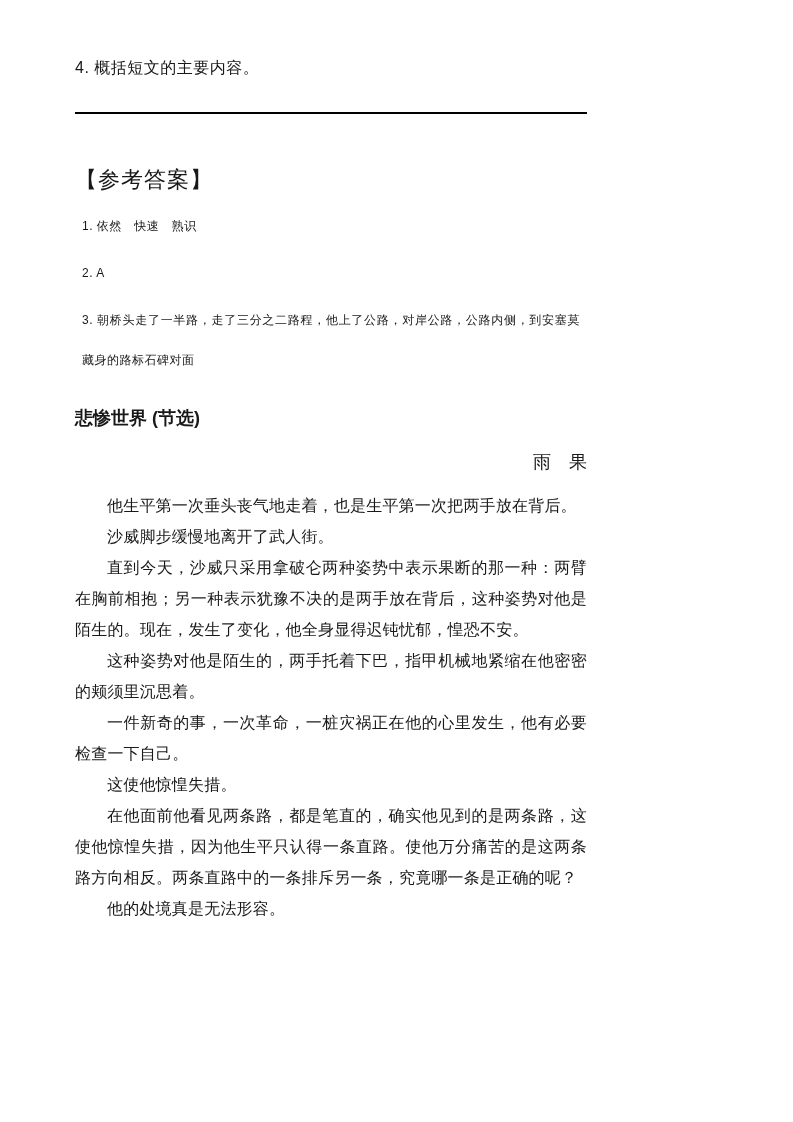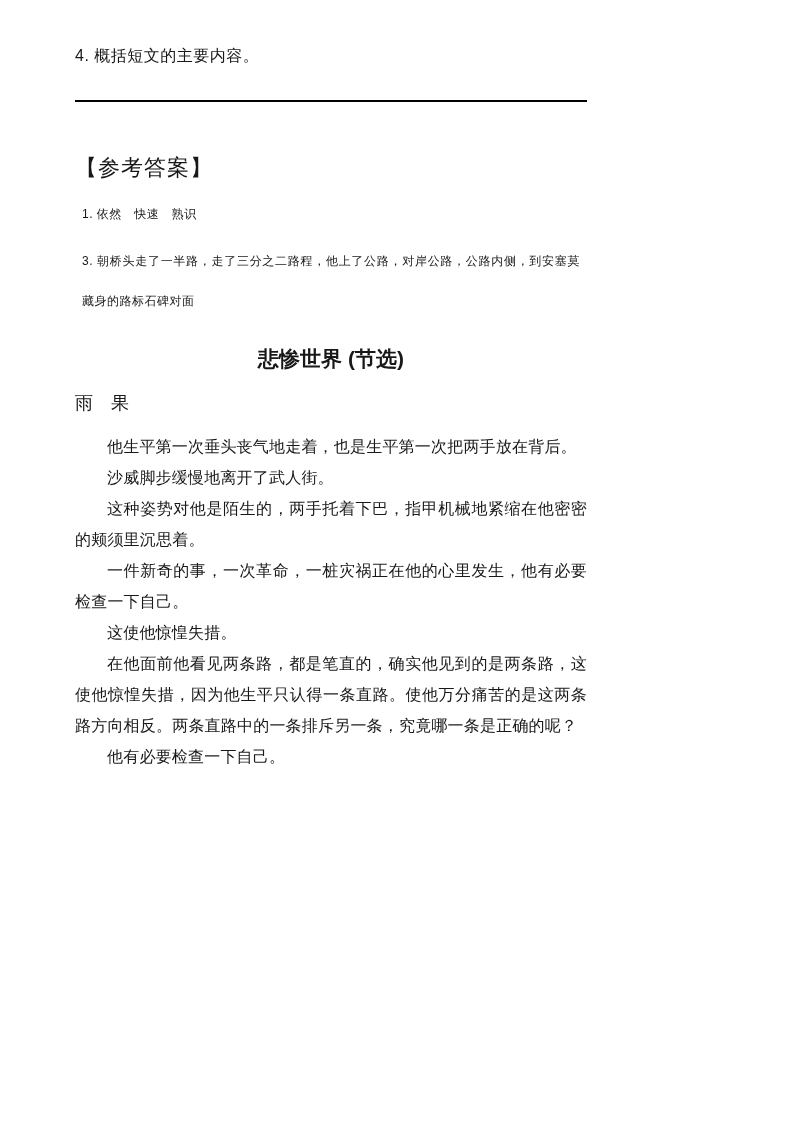--- a/index.html
+++ b/index.html
@@ -11,21 +11,21 @@
     width: 793px;
     height: 1122px;
     overflow: hidden;
     color: #181818;
     font-family: "Liberation Serif", serif;
   }
   .page {
     box-sizing: border-box;
     width: 662px;
     height: 1122px;
-    padding: 44px 75px 0 75px;
+    padding: 56px 75px 0 75px;
   }
   .question {
     margin: 0;
     font-family: "Liberation Sans", sans-serif;
     font-size: 16px;
     line-height: 24px;
     letter-spacing: 0.5px;
   }
   .divider {
     border: none;
@@ -45,29 +45,29 @@
   .answers p {
     margin: 7px;
     font-family: "Liberation Sans", sans-serif;
     font-size: 12px;
     line-height: 40px;
     letter-spacing: 0.5px;
     text-align: justify;
   }
   .article-title {
     margin: 24px 0 11px 0;
-    text-align: center;
+    text-align: left;
     font-family: "Liberation Sans", sans-serif;
     font-weight: bold;
-    font-size: 21px;
+    font-size: 18px;
     line-height: 28px;
   }
   .article-author {
     margin: 17px 0 0 0;
-    text-align: left;
+    text-align: right;
     font-size: 18px;
     line-height: 26px;
   }
   .article-body {
     margin-top: 15px;
   }
   .article-body p {
     margin: 0;
     font-size: 16px;
     line-height: 31px;
@@ -82,30 +82,32 @@
 <div class="page">
 
   <p class="question">4. 概括短文的主要内容。</p>
 
   <hr class="divider">
 
   <p class="answers-header">【参考答案】</p>
 
   <div class="answers">
     <p>1. 依然　快速　熟识</p>
+    <p>2. A</p>
     <p>3. 朝桥头走了一半路，走了三分之二路程，他上了公路，对岸公路，公路内侧，到安塞莫藏身的路标石碑对面</p>
   </div>
 
   <h1 class="article-title">悲惨世界 (节选)</h1>
 
   <p class="article-author">雨　果</p>
 
   <div class="article-body">
     <p>他生平第一次垂头丧气地走着，也是生平第一次把两手放在背后。</p>
     <p>沙威脚步缓慢地离开了武人街。</p>
+    <p>直到今天，沙威只采用拿破仑两种姿势中表示果断的那一种：两臂在胸前相抱；另一种表示犹豫不决的是两手放在背后，这种姿势对他是陌生的。现在，发生了变化，他全身显得迟钝忧郁，惶恐不安。</p>
     <p>这种姿势对他是陌生的，两手托着下巴，指甲机械地紧缩在他密密的颊须里沉思着。</p>
     <p>一件新奇的事，一次革命，一桩灾祸正在他的心里发生，他有必要检查一下自己。</p>
     <p>这使他惊惶失措。</p>
     <p>在他面前他看见两条路，都是笔直的，确实他见到的是两条路，这使他惊惶失措，因为他生平只认得一条直路。使他万分痛苦的是这两条路方向相反。两条直路中的一条排斥另一条，究竟哪一条是正确的呢？</p>
-    <p>他有必要检查一下自己。</p>
+    <p>他的处境真是无法形容。</p>
   </div>
 
 </div>
 
 </body></html>

